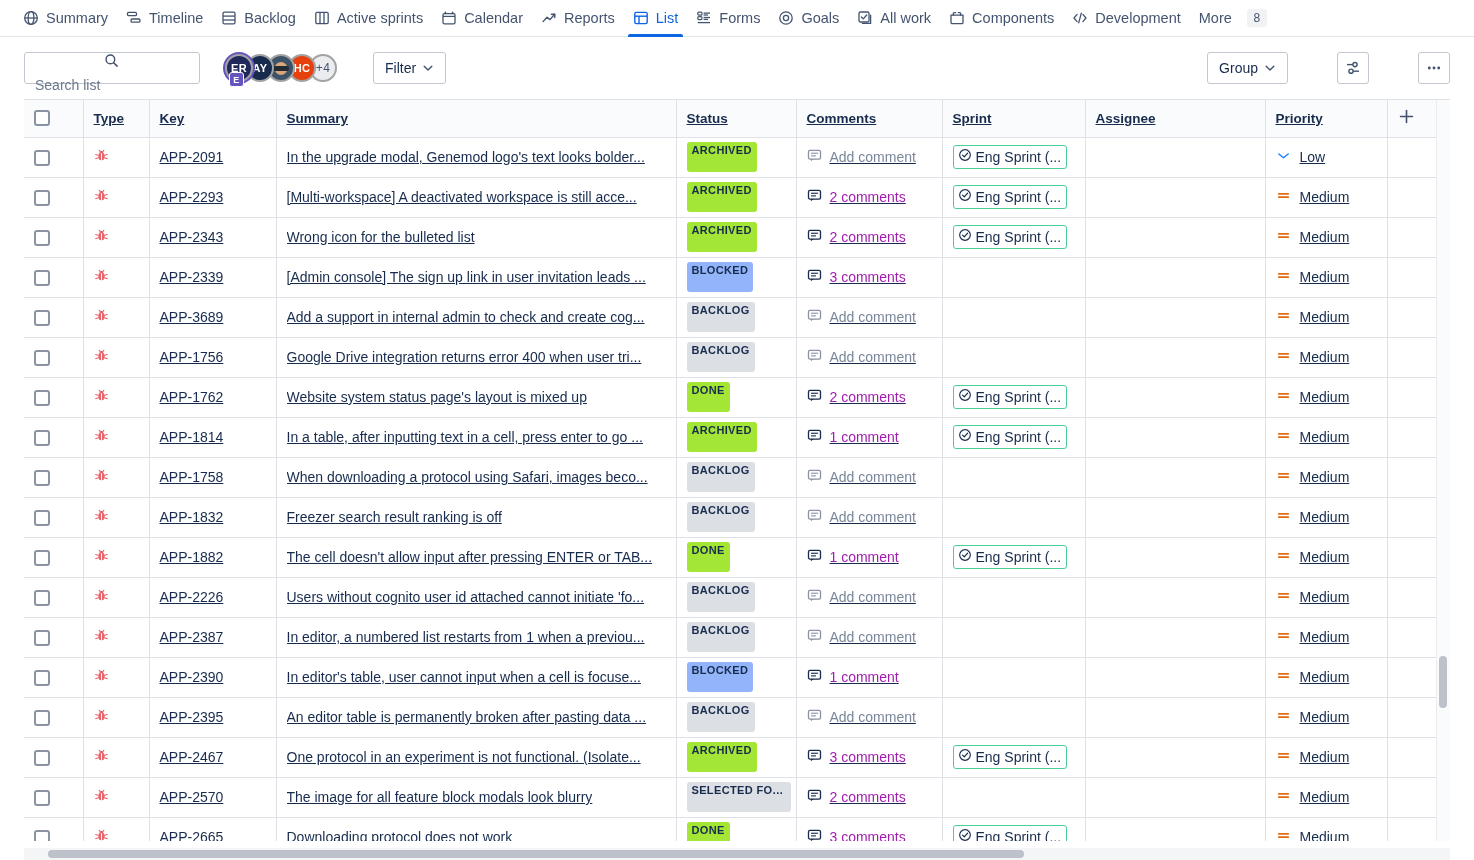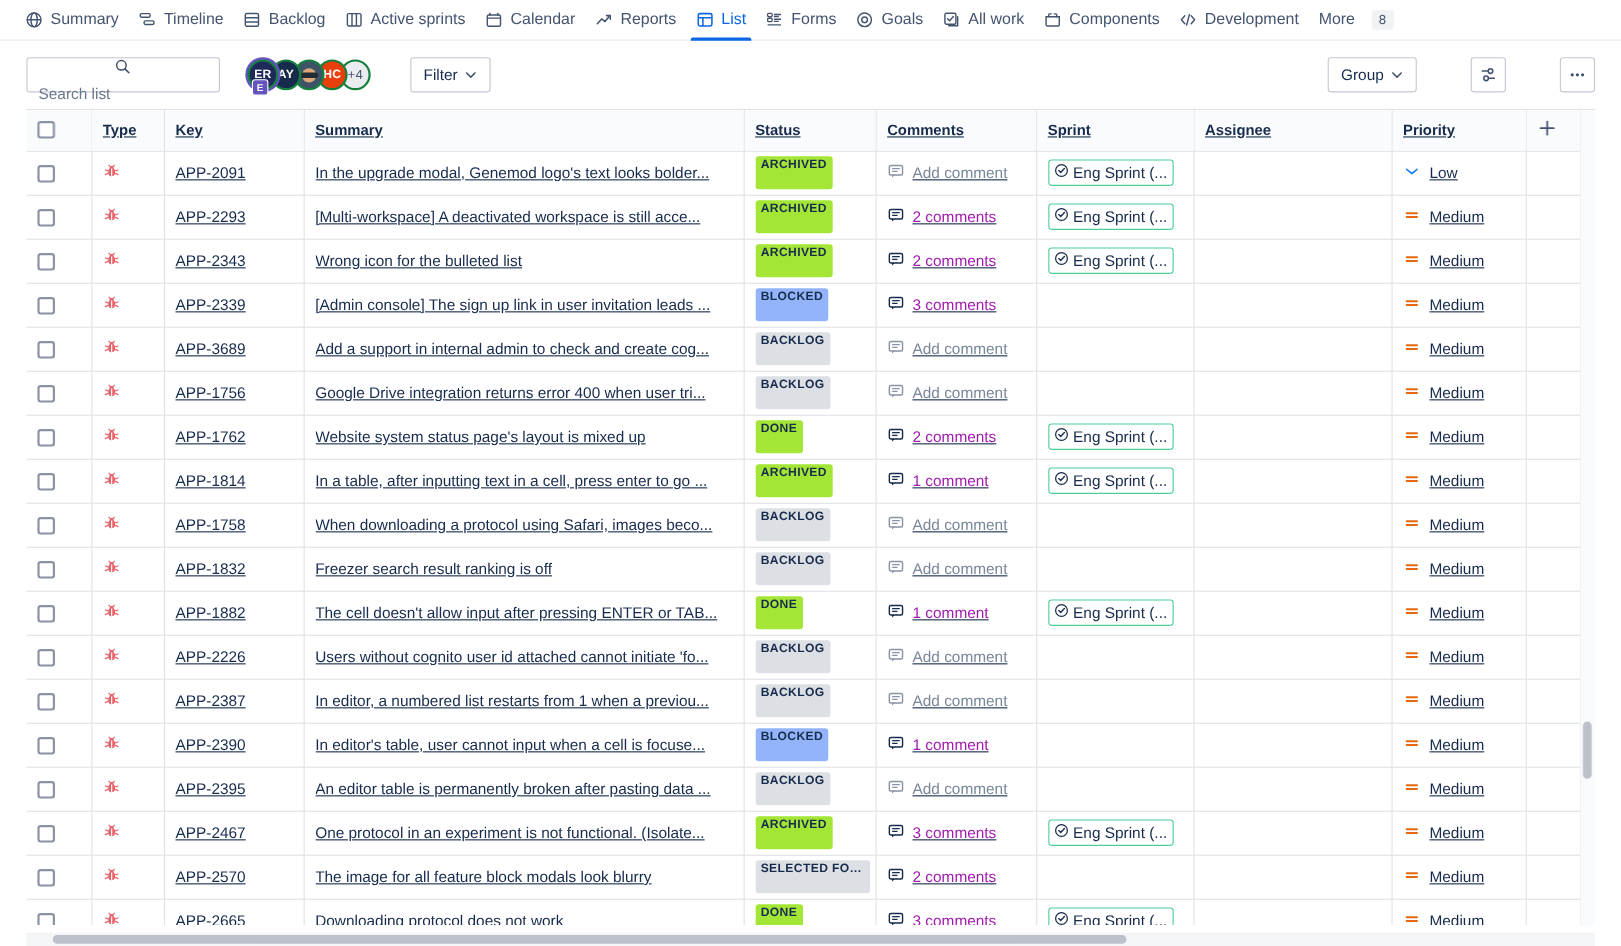--- a/index.html
+++ b/index.html
@@ -93,21 +93,21 @@
   .avatar {
     width: 28px; height: 28px;
     border-radius: 50%;
     margin-right: -7px;
     display: flex; align-items: center; justify-content: center;
     color: #fff;
     font-size: 11px;
     font-weight: bold;
     letter-spacing: .3px;
     position: relative;
-    border: 2px solid #15803d;
+    border: 2px solid #a3a3a3;
     cursor: pointer;
   }
   .avatar.ring { box-shadow: 0 0 0 2px #6554C0; }
   .avatar .sub-badge {
     position: absolute;
     bottom: -7px; left: 2px;
     width: 15px; height: 15px;
     background: #6554C0;
     color: #fff;
     font-size: 9px;

